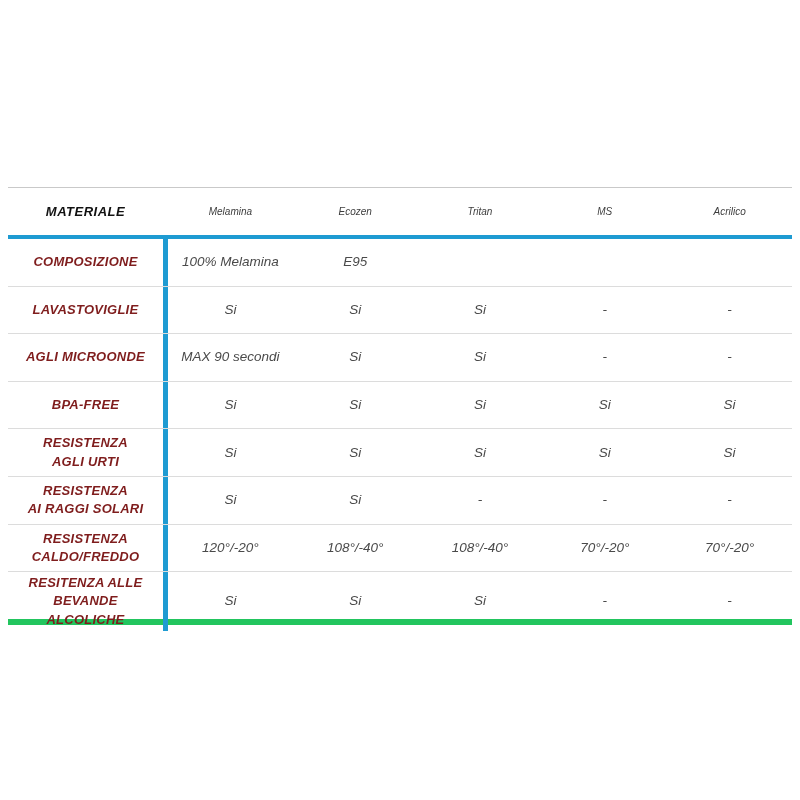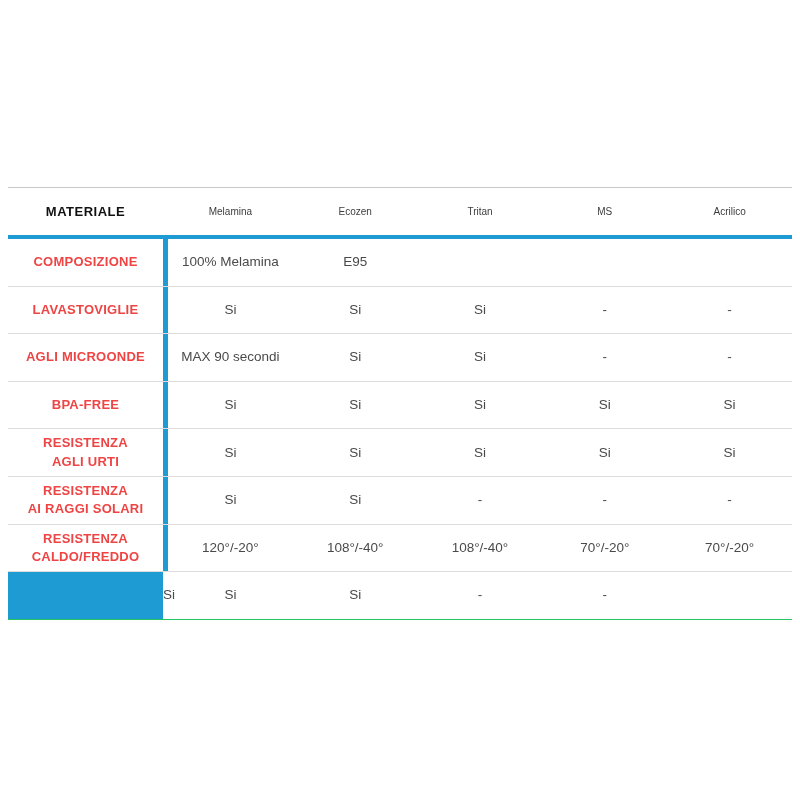--- a/index.html
+++ b/index.html
@@ -17,21 +17,22 @@
     height: 800px;
     background: #ffffff;
     overflow: hidden;
   }
   .table-wrap {
     position: absolute;
     left: 8px;
     top: 187px;
     width: 784px;
     border-top: 1px solid #c9c9c9;
-    border-bottom: 1px solid #22c55e;
+    border-bottom: 6px solid #22c55e;
+    font-style: italic;
   }
   .grid-row {
     display: grid;
     grid-template-columns: 155px 5px repeat(5, 1fr);
     align-items: stretch;
   }
   .header-row { height: 47px; }
   .body-row { height: 46.6px; }
   .body-row + .body-row { border-top: 1px solid #dcdcdc; }
   .accent-bar {
@@ -60,21 +61,21 @@
   }
   .col-header {
     font-size: 10px;
     color: #3d3d3d;
   }
   .row-label {
     font-weight: 700;
     font-size: 13px;
     letter-spacing: 0.25px;
     line-height: 1.4;
-    color: #ef4444;
+    color: #7f1d1d;
   }
   .cell {
     font-size: 13.5px;
     line-height: 1.35;
     color: #4a4a4a;
   }
 </style>
 </head>
 <body>
 
@@ -157,20 +158,22 @@
 CALDO/FREDDO</div>
       <div class="vline"></div>
       <div class="cell">120°/-20°</div>
       <div class="cell">108°/-40°</div>
       <div class="cell">108°/-40°</div>
       <div class="cell">70°/-20°</div>
       <div class="cell">70°/-20°</div>
     </div>
 
     <div class="grid-row body-row">
+      <div class="row-label">RESITENZA ALLE
+BEVANDE ALCOLICHE</div>
       <div class="vline"></div>
       <div class="cell">Si</div>
       <div class="cell">Si</div>
       <div class="cell">Si</div>
       <div class="cell">-</div>
       <div class="cell">-</div>
     </div>
 
   </div>
 </div>

